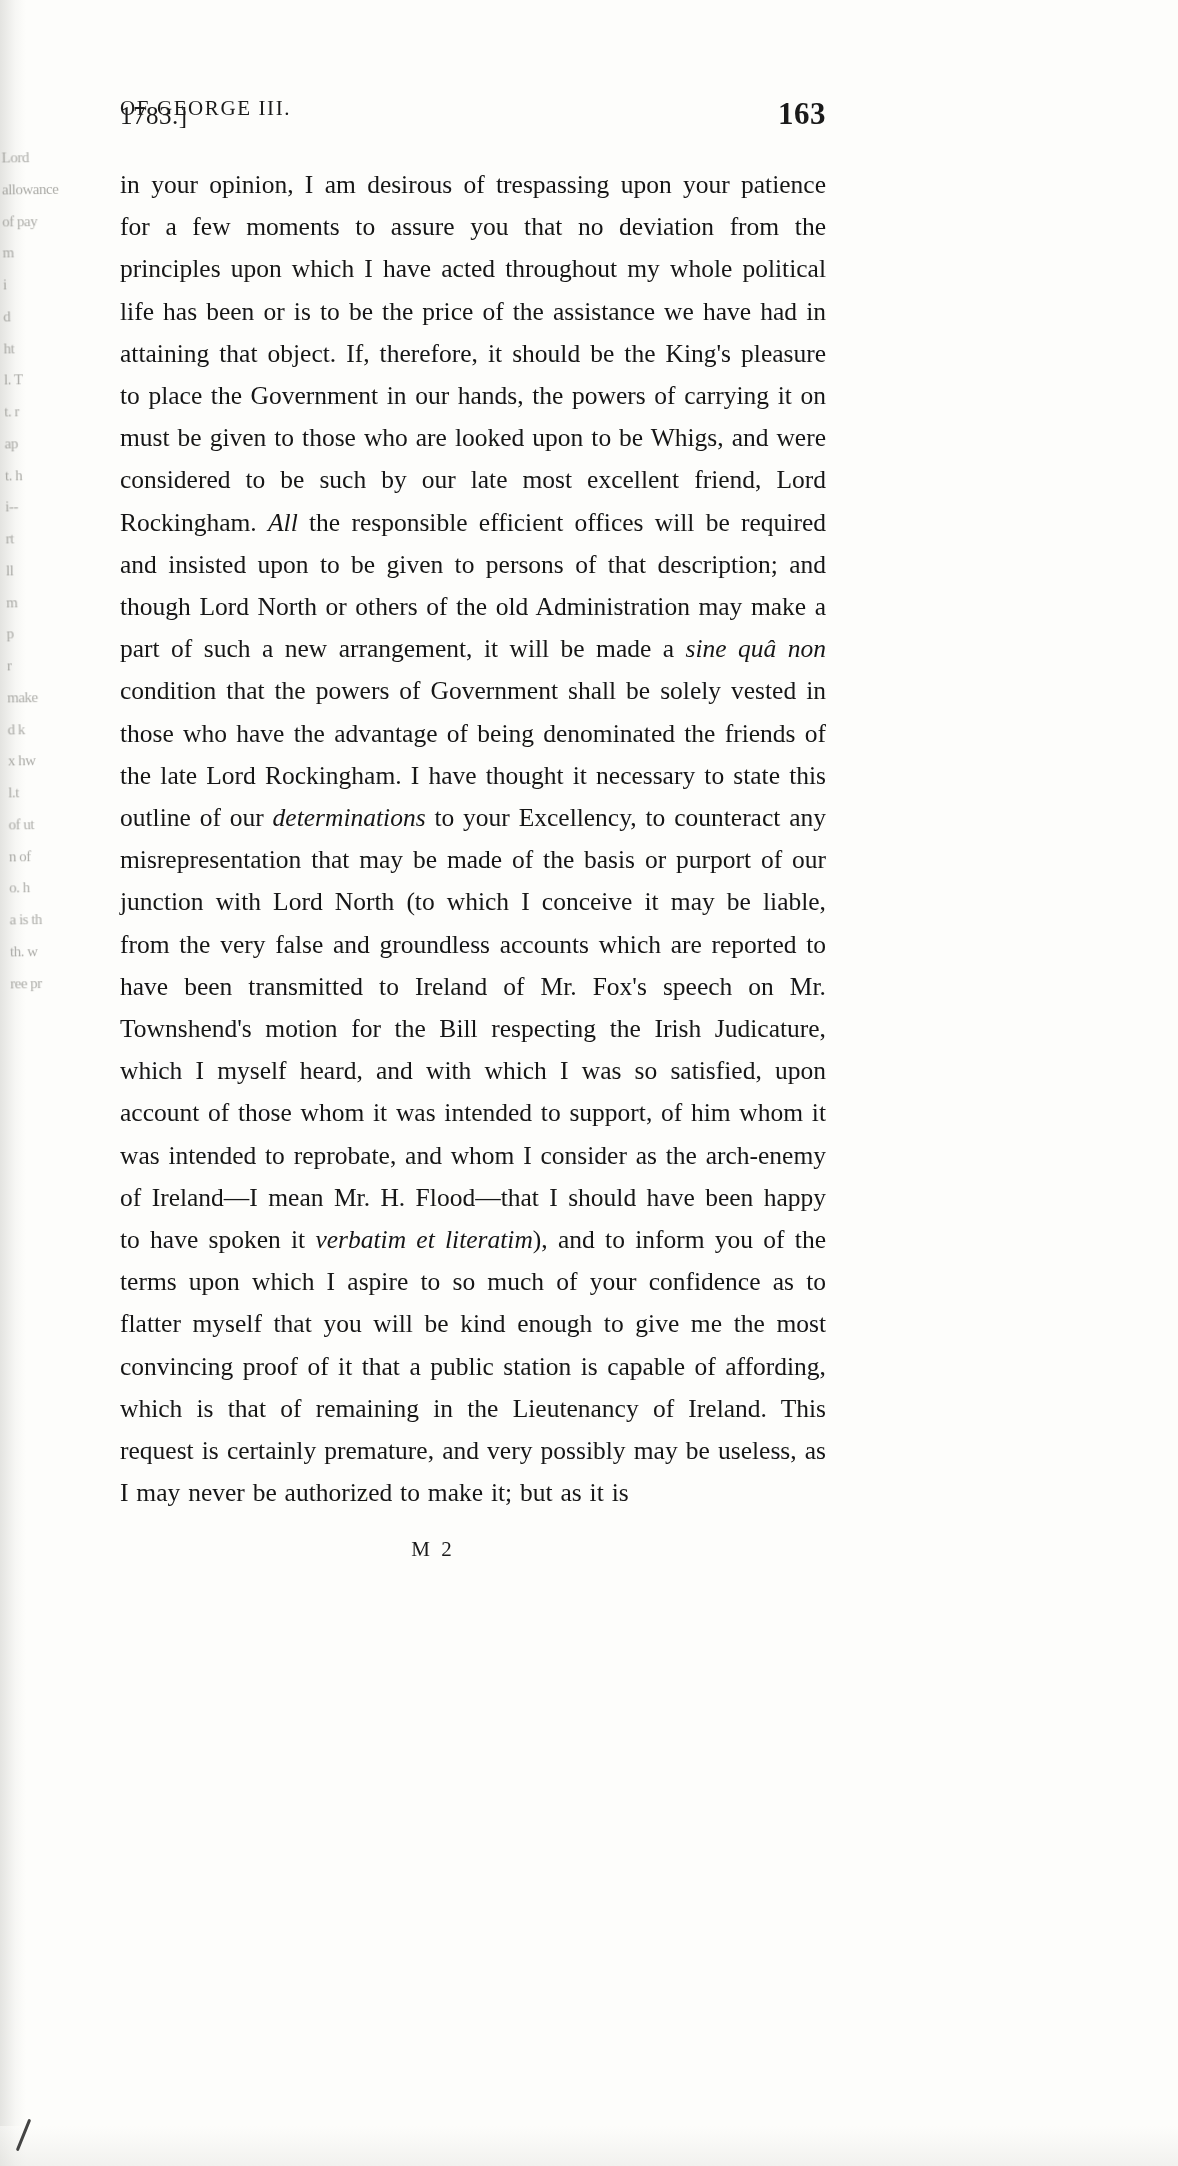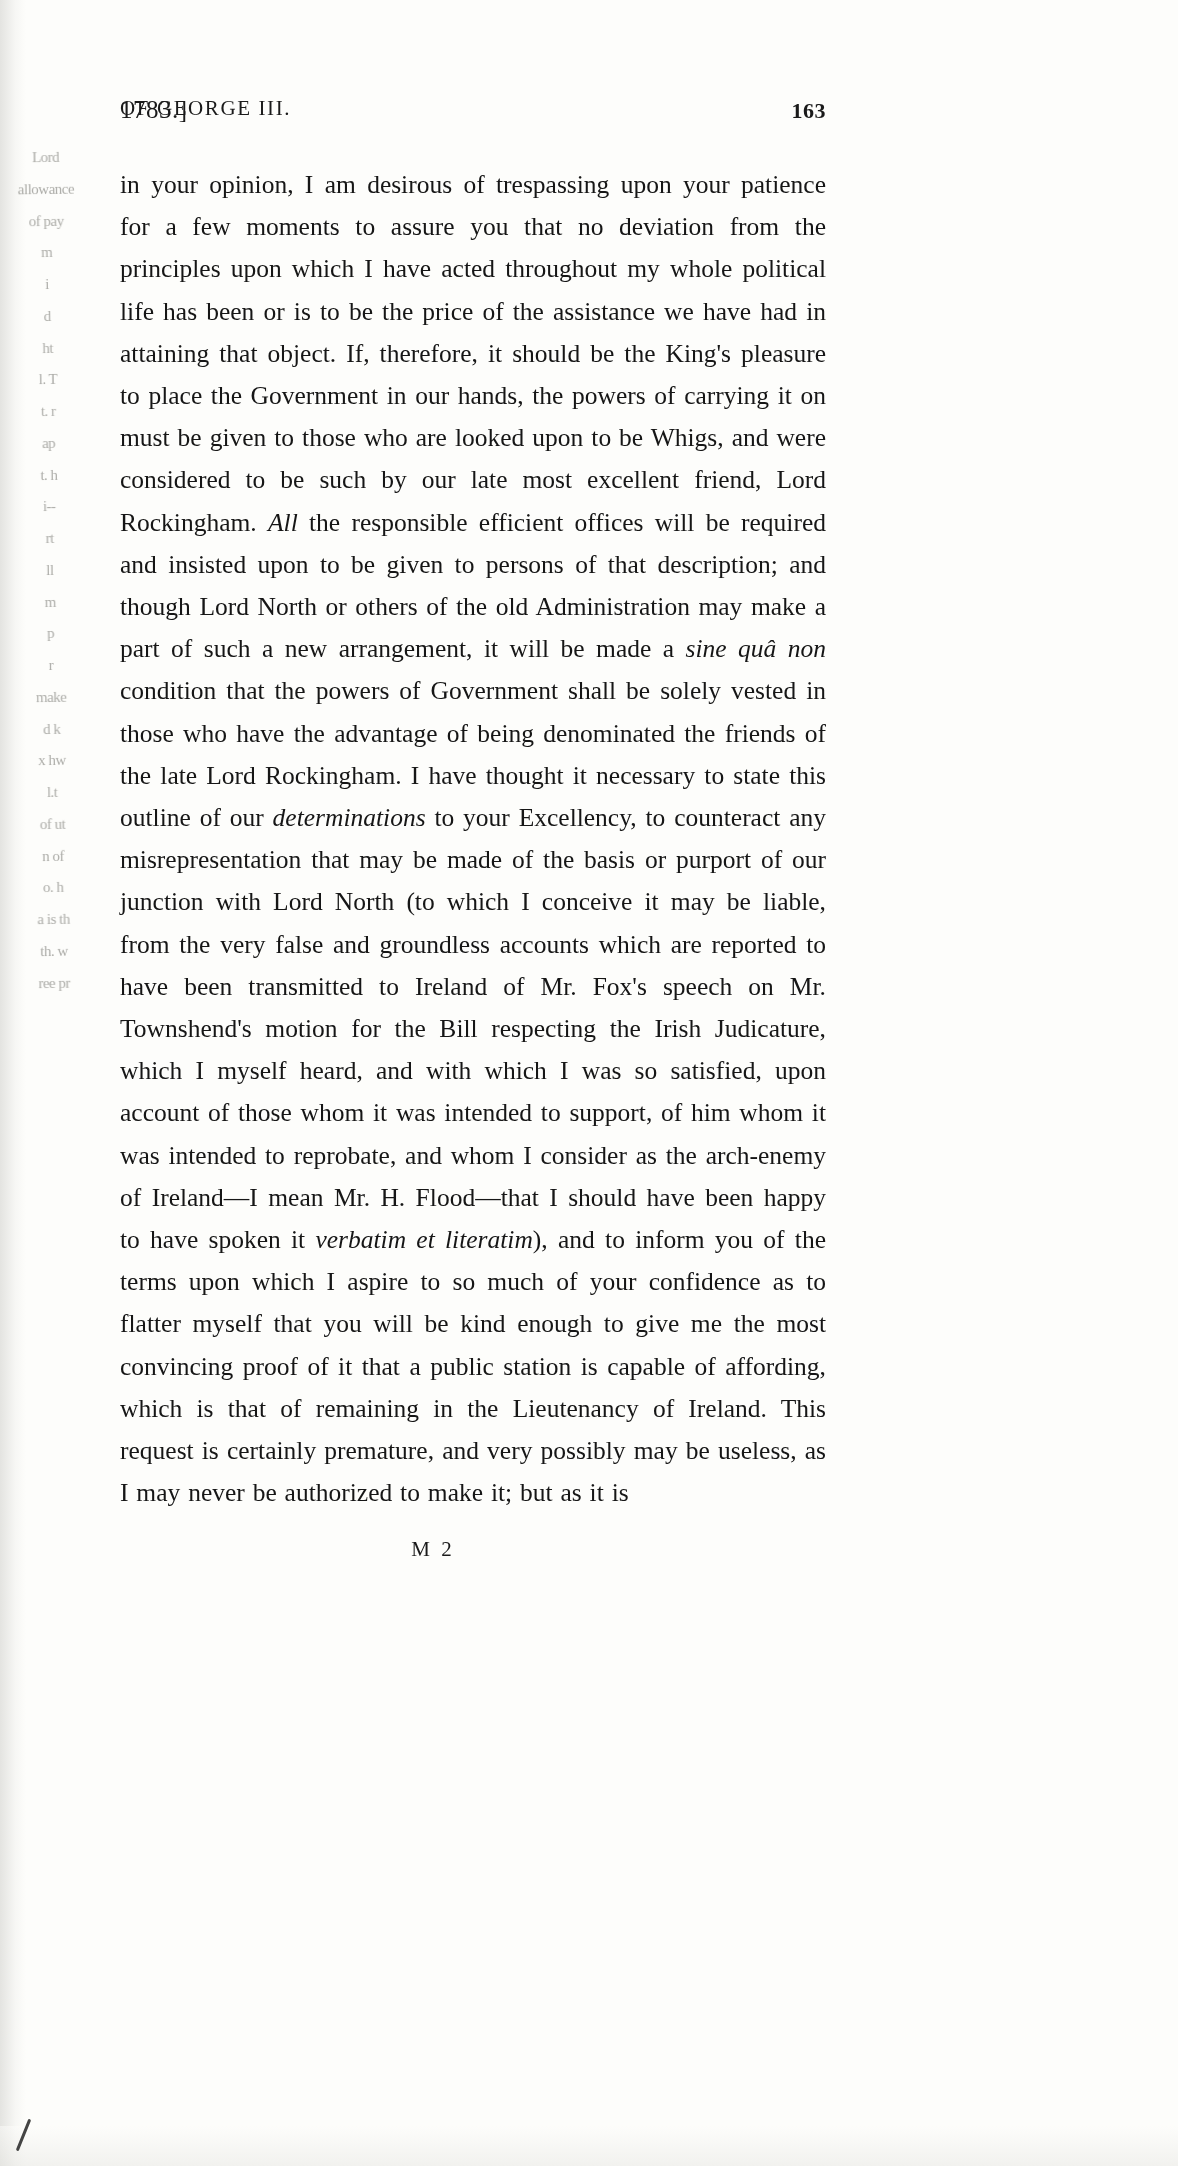--- a/index.html
+++ b/index.html
@@ -52,21 +52,20 @@
     letter-spacing: -0.5px;
     word-break: break-all;
     transform: rotate(-0.6deg);
   }
   .marginalia span {
     display: block;
     margin-bottom: 16px;
     white-space: nowrap;
     overflow: hidden;
     filter: blur(.25px);
-    text-align: center;
   }
 
   .content {
     position: absolute;
     left: 120px;
     top: 96px;
     width: 706px;
   }
 
   .header {
@@ -83,21 +82,21 @@
   .header-title {
     position: absolute;
     left: 0; right: 0;
     text-align: left;
     font-size: 21px;
     letter-spacing: 1.6px;
     font-variant: small-caps;
     text-transform: uppercase;
   }
   .header-page {
-    font-size: 22px;
+    font-size: 31px;
     font-weight: 600;
     letter-spacing: .5px;
     margin-left: auto;
   }
 
   .body-text {
     margin-top: 26px;
     font-size: 25.5px;
     line-height: 42.2px;
     text-align: justify;

